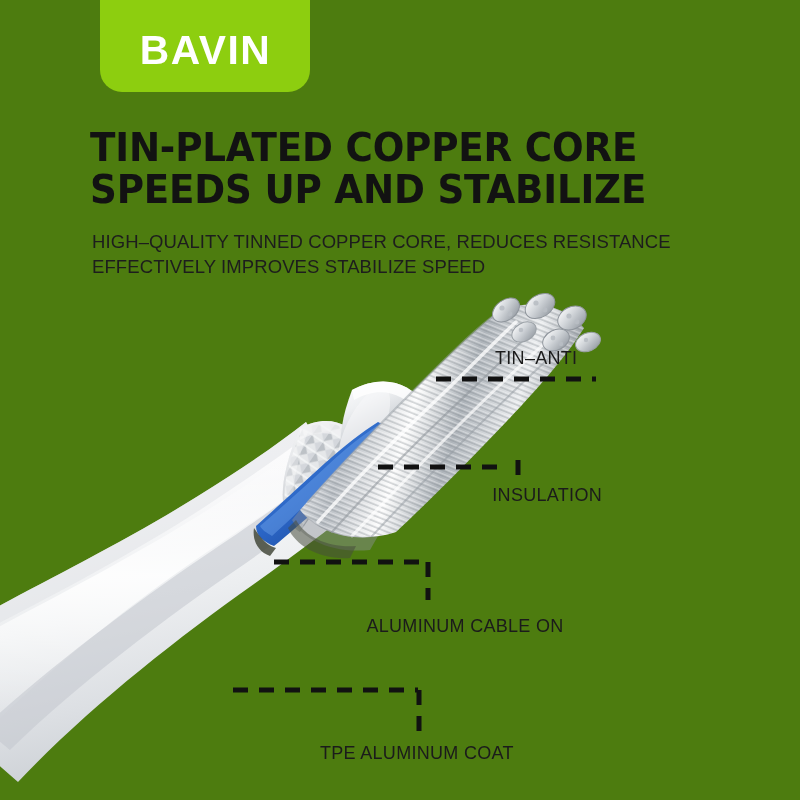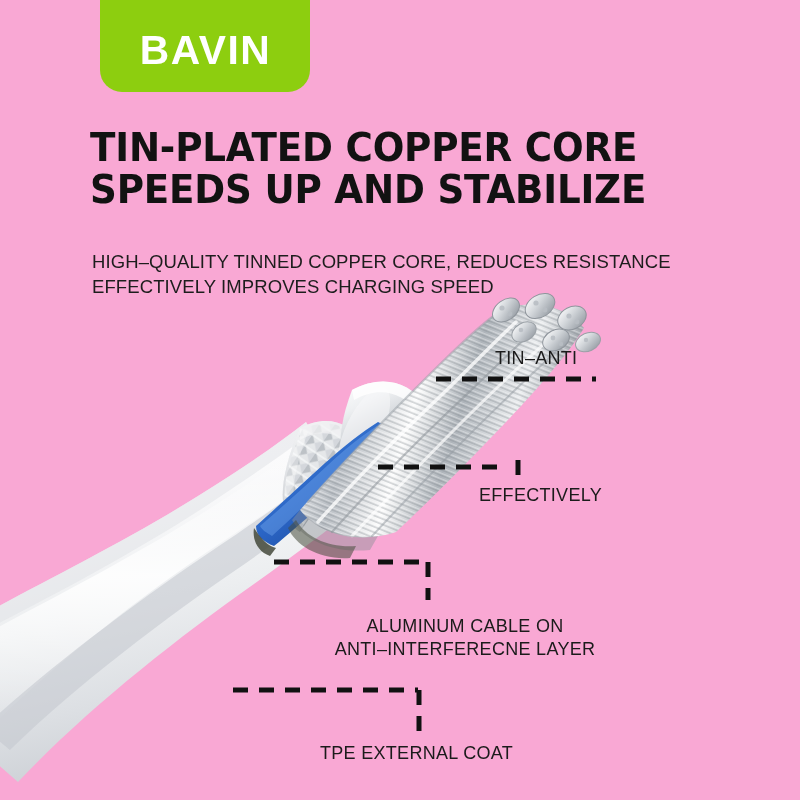--- a/index.html
+++ b/index.html
@@ -5,21 +5,21 @@
 <style>
   html, body {
     margin: 0;
     padding: 0;
     background: #ffffff;
   }
   #page {
     position: relative;
     width: 800px;
     height: 800px;
-    background: #f9a8d4;
+    background: #4d7c0f;
     overflow: hidden;
     font-family: "Liberation Sans", "DejaVu Sans", sans-serif;
     -webkit-font-smoothing: antialiased;
   }
 
   
   .brand-badge {
     position: absolute;
     left: 100px;
     top: -10px;
@@ -66,21 +66,20 @@
     position: absolute;
     left: 92px;
     top: 229px;
     width: 650px;
     color: #1d1d1d;
     font-family: "Liberation Sans", "DejaVu Sans", sans-serif;
     font-weight: 400;
     font-size: 18.5px;
     line-height: 25px;
     letter-spacing: 0.1px;
-    margin-top: 20px;
   }
   .subcopy .sc-line { display: block; white-space: nowrap; }
 
   
   .cable-stage {
     position: absolute;
     left: 0;
     top: 270px;
     width: 800px;
     height: 530px;
@@ -136,21 +135,21 @@
     <span class="brand-wordmark">BAVIN</span>
   </div>
 
   <div class="headline">
     <span class="hl-line l1">TIN-PLATED COPPER CORE</span>
     <span class="hl-line l2">SPEEDS UP AND STABILIZE</span>
   </div>
 
   <div class="subcopy">
     <span class="sc-line">HIGH–QUALITY TINNED COPPER CORE,  REDUCES RESISTANCE</span>
-    <span class="sc-line">EFFECTIVELY IMPROVES CHARGING SPEED</span>
+    <span class="sc-line">EFFECTIVELY IMPROVES STABILIZE SPEED</span>
   </div>
 
   <div class="cable-stage">
     <svg width="800" height="530" viewBox="0 0 800 530" xmlns="http://www.w3.org/2000/svg">
       <defs>
 
         <linearGradient id="gJacket" x1="0" y1="0" x2="0.25" y2="1">
           <stop offset="0%" stop-color="#ffffff"></stop>
           <stop offset="28%" stop-color="#fbfbfc"></stop>
           <stop offset="58%" stop-color="#eceef0"></stop>
@@ -352,25 +351,24 @@
 
     <path class="leader" d="M233,690 L418,690"></path>
     <path class="leader-v" d="M419,690 L419,734"></path>
   </svg>
 
   <div class="callout-label co-tin">
     <span class="cl-line">TIN–ANTI</span>
   </div>
 
   <div class="callout-label co-ins">
-    <span class="cl-line">EFFECTIVELY</span>
+    <span class="cl-line">INSULATION</span>
   </div>
 
   <div class="callout-label co-alu">
     <span class="cl-line">ALUMINUM CABLE ON</span>
-    <span class="cl-line">ANTI–INTERFERECNE LAYER</span>
   </div>
 
   <div class="callout-label co-tpe">
-    <span class="cl-line">TPE EXTERNAL COAT</span>
+    <span class="cl-line">TPE ALUMINUM COAT</span>
   </div>
 
 </div>
 
 </body></html>

